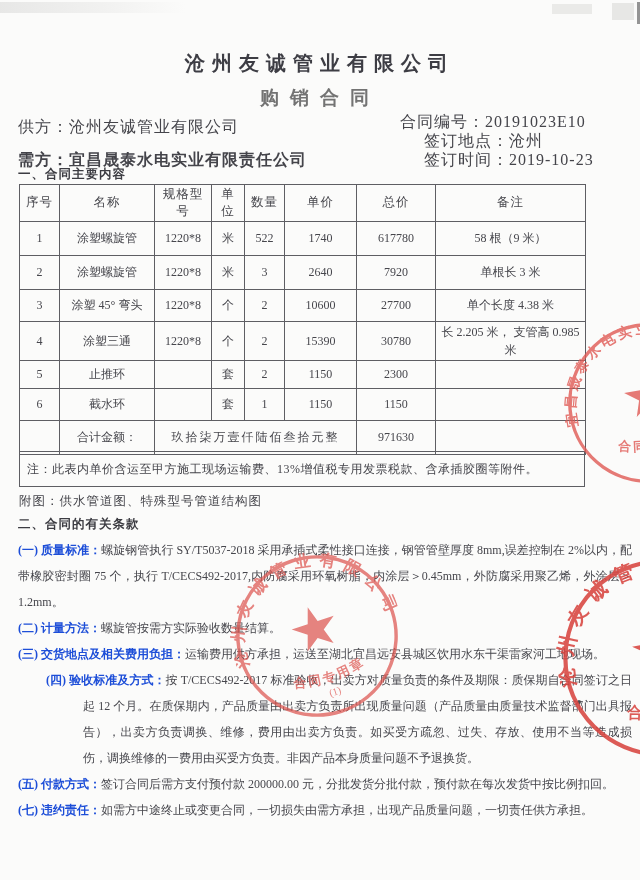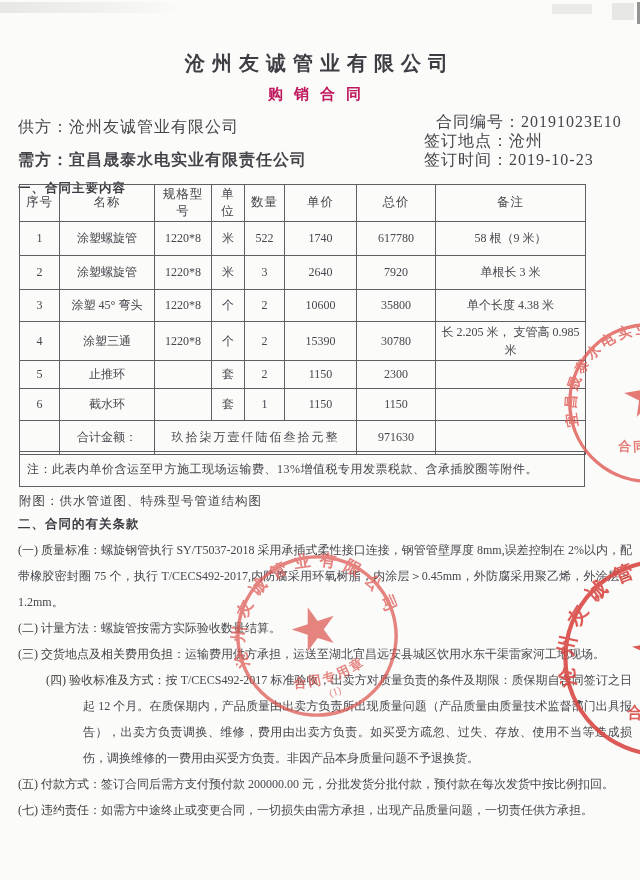--- a/index.html
+++ b/index.html
@@ -6,21 +6,21 @@
   body{
     width:640px;height:880px;overflow:hidden;position:relative;
     background:#fbfbfa;
     font-family:"Liberation Serif","DejaVu Serif",serif;
     color:#44444a;
     -webkit-font-smoothing:antialiased;
   }
   .abs{position:absolute;}
   .center{left:0;width:640px;text-align:center;}
   .company-title{top:50px;font-size:20px;font-weight:600;letter-spacing:7px;color:#3d3d44;}
-  .contract-title{top:85px;font-size:15px;font-weight:600;letter-spacing:11px;color:#be185d;}
+  .contract-title{top:85px;font-size:19px;font-weight:600;letter-spacing:11px;color:#737373;}
   .info{font-size:16px;letter-spacing:1px;white-space:nowrap;}
   .bold{font-weight:600;}
   .h-sec{font-size:12.5px;font-weight:700;letter-spacing:1px;color:#3c3c42;}
 
   table.items{
     position:absolute;left:19px;top:184px;width:566px;
     border-collapse:collapse;table-layout:fixed;
     font-size:12px;color:#46464c;
   }
   table.items td,table.items th{
@@ -36,21 +36,21 @@
     font-size:12px;padding:2px 7px;display:flex;align-items:center;
     letter-spacing:0.5px;white-space:nowrap;
   }
   .attachment{left:19px;top:493px;font-size:12.5px;letter-spacing:1px;}
   .terms{
     position:absolute;left:18px;top:537px;width:614px;
     font-size:12px;line-height:26px;text-align:justify;color:#46464c;
   }
   .terms p{margin:0;}
   .terms p.hang{padding-left:37px;text-indent:-37px;margin-left:28px;}
-  .terms b{font-weight:400;color:#404040;}
+  .terms b{font-weight:700;color:#1d4ed8;}
 
   
   .seal{position:absolute;pointer-events:none;}
   .seal text{fill:currentColor;font-family:"Liberation Serif","DejaVu Serif",serif;}
   .seal .seal-company{font-size:19px;font-weight:700;letter-spacing:9px;}
   .seal .seal-type{font-size:15px;font-weight:700;letter-spacing:3px;}
   .seal .seal-number{font-size:12px;}
   .seal .seal-digits{font-size:9px;letter-spacing:3px;}
   .seal-a{color:#e05a55;opacity:.8;transform:rotate(-10deg);}
   .seal-a .seal-company{font-size:16.5px;letter-spacing:4px;}
@@ -73,25 +73,25 @@
 <div class="abs mark-top-2"></div>
 <div class="abs mark-edge"></div>
 <div class="abs speck"></div>
 
 <div class="abs center company-title">沧州友诚管业有限公司</div>
 <div class="abs center contract-title">购销合同</div>
 
 <div class="abs info" style="left:18px;top:117px"><span>供方：</span><span>沧州友诚管业有限公司</span></div>
 <div class="abs info bold" style="left:18px;top:150px"><span>需方：</span><span>宜昌晟泰水电实业有限责任公司</span></div>
 
-<div class="abs info" style="left:436px;top:112px"><span>合同编号：</span><span>20191023E10</span></div>
+<div class="abs info" style="left:400px;top:112px"><span>合同编号：</span><span>20191023E10</span></div>
 <div class="abs info" style="left:424px;top:131px"><span>签订地点：</span><span>沧州</span></div>
 <div class="abs info" style="left:424px;top:150px"><span>签订时间：</span><span>2019-10-23</span></div>
 
-<div class="abs h-sec" style="left:18px;top:180px">一、合同主要内容</div>
+<div class="abs h-sec" style="left:18px;top:166px">一、合同主要内容</div>
 
 <table class="items">
   <colgroup>
     <col style="width:40px">
       <col style="width:95px">
       <col style="width:57px">
       <col style="width:33px">
     <col style="width:40px">
       <col style="width:72px">
       <col style="width:79px">
@@ -128,21 +128,21 @@
     <td>7920</td>
     <td>单根长 3 米</td>
   </tr>
   <tr style="height:32px">
     <td>3</td>
     <td>涂塑 45° 弯头</td>
     <td>1220*8</td>
     <td>个</td>
     <td>2</td>
     <td>10600</td>
-    <td>35800</td>
+    <td>27700</td>
     <td>单个长度 4.38 米</td>
   </tr>
   <tr style="height:38px">
     <td>4</td>
     <td>涂塑三通</td>
     <td>1220*8</td>
     <td>个</td>
     <td>2</td>
     <td>15390</td>
     <td>30780</td>

